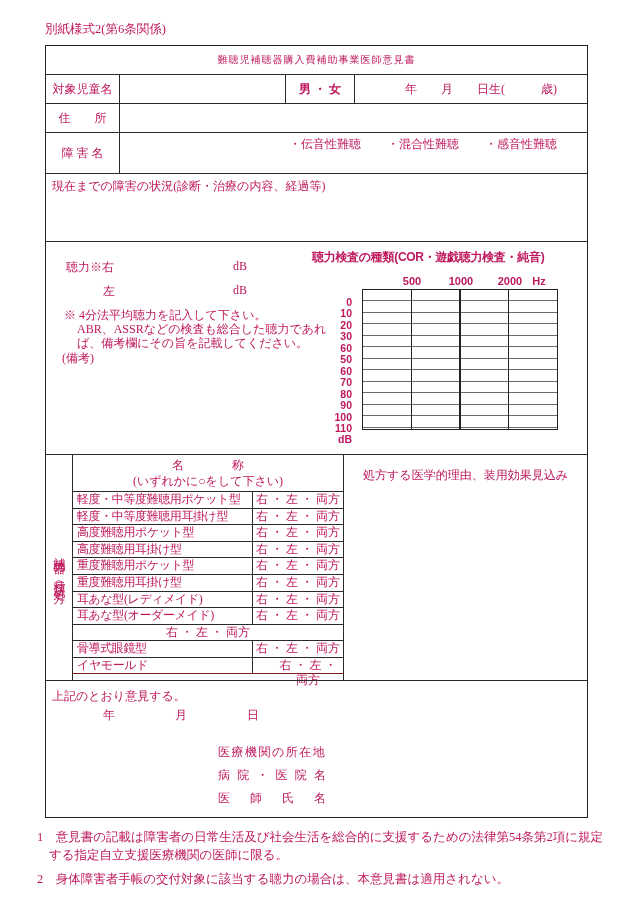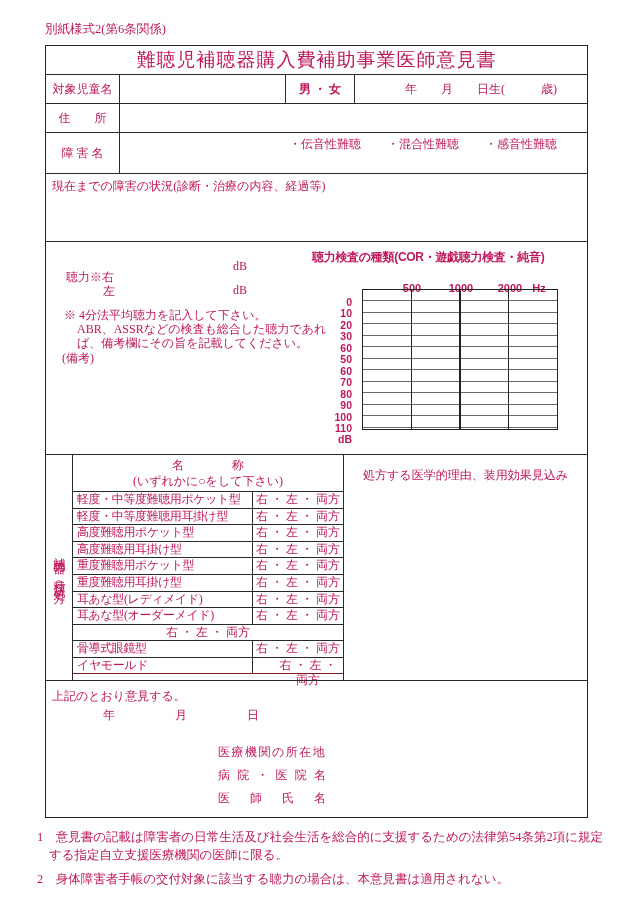--- a/index.html
+++ b/index.html
@@ -15,21 +15,21 @@
 
   .form-box {
     position:absolute; left:45px; top:45px; width:543px; height:773px;
     border:1.8px solid #222; display:flex; flex-direction:column;
   }
   .sec { border-top:1px solid #2a2a2a; position:relative; }
   .sec:first-child { border-top:none; }
 
   
   .title-row { height:28px; display:flex; align-items:center; justify-content:center; }
-  .doc-title { font-size:19px; letter-spacing:1px; }
+  .doc-title { font-size:10px; letter-spacing:1px; }
 
   
   .cells { display:flex; }
   .lbl-cell { width:74px; border-right:1px solid #2a2a2a; display:flex; align-items:center; justify-content:center; }
   .row-child { height:29px; }
   .child-name-cell { width:166px; border-right:1px solid #2a2a2a; }
   .sex-cell { width:69px; border-right:1px solid #2a2a2a; display:flex; align-items:center; justify-content:center;font-weight:bold; }
   .birth-cell { flex:1; display:flex; align-items:center; padding-left:50px; }
   .row-addr { height:29px; }
   .addr-val { flex:1; }
@@ -43,21 +43,21 @@
   .row-hearing { height:213px; }
   .abs { position:absolute; white-space:pre; }
 
   .ag-grid {
     position:absolute; left:316px; top:47px; width:196px; height:141px;
     border:1.7px solid #222;
     background:repeating-linear-gradient(to bottom, transparent 0, transparent 10.48px, #6a6a6a 10.48px, #6a6a6a 11.48px);
   }
   .ag-vline { position:absolute; top:0; bottom:0; width:1.6px; background:#222; }
   .ag-db { position:absolute; left:248px; width:58px; text-align:right; font-size:10.5px; line-height:11px; font-weight:600; }
-  .ag-freq { position:absolute; top:33px; width:42px; text-align:center; font-size:11px; font-weight:600;margin-top:7px; }
+  .ag-freq { position:absolute; top:33px; width:42px; text-align:center; font-size:11px; font-weight:600; }
   .ag-title { position:absolute; left:266px; top:7px; font-size:12px; font-weight:700; letter-spacing:-0.3px; }
 
   
   .row-aid { height:226px; display:flex; }
   .aid-side { width:27px; border-right:1px solid #2a2a2a; display:flex; align-items:center; justify-content:center; }
   .aid-side span { writing-mode:vertical-rl; text-orientation:mixed; letter-spacing:2.5px; font-size:12px; }
   .aid-table { width:270px; display:flex; flex-direction:column; }
   .aid-head { height:36px; text-align:center; padding-top:2px; line-height:16px; }
   .aid-row { height:16.6px; display:flex; border-top:1px solid #2a2a2a; }
   .aid-row:last-child { border-bottom:1px solid #7f1d1d;gap:20px; }
@@ -104,21 +104,21 @@
         <span>・混合性難聴</span>
         <span>・感音性難聴</span>
       </div>
     </div>
 
     <div class="sec row-history">
       <div class="history-label">現在までの障害の状況(診断・治療の内容、経過等)</div>
     </div>
 
     <div class="sec row-hearing">
-      <span class="abs" style="left:20px;top:27px;">聴力※右</span>
+      <span class="abs" style="left:20px;top:17px;">聴力※右</span>
       <span class="abs" style="left:187px;top:17px;">dB</span>
       <span class="abs" style="left:57px;top:41px;">左</span>
       <span class="abs" style="left:187px;top:41px;">dB</span>
       <span class="abs" style="left:18px;top:65px;">※ 4分法平均聴力を記入して下さい。</span>
       <span class="abs" style="left:31px;top:79px;">ABR、ASSRなどの検査も総合した聴力であれ</span>
       <span class="abs" style="left:31px;top:93px;">ば、備考欄にその旨を記載してください。</span>
       <span class="abs" style="left:16px;top:108px;">(備考)</span>
 
       <span class="abs ag-title gothic">聴力検査の種類(COR・遊戯聴力検査・純音)</span>
 

